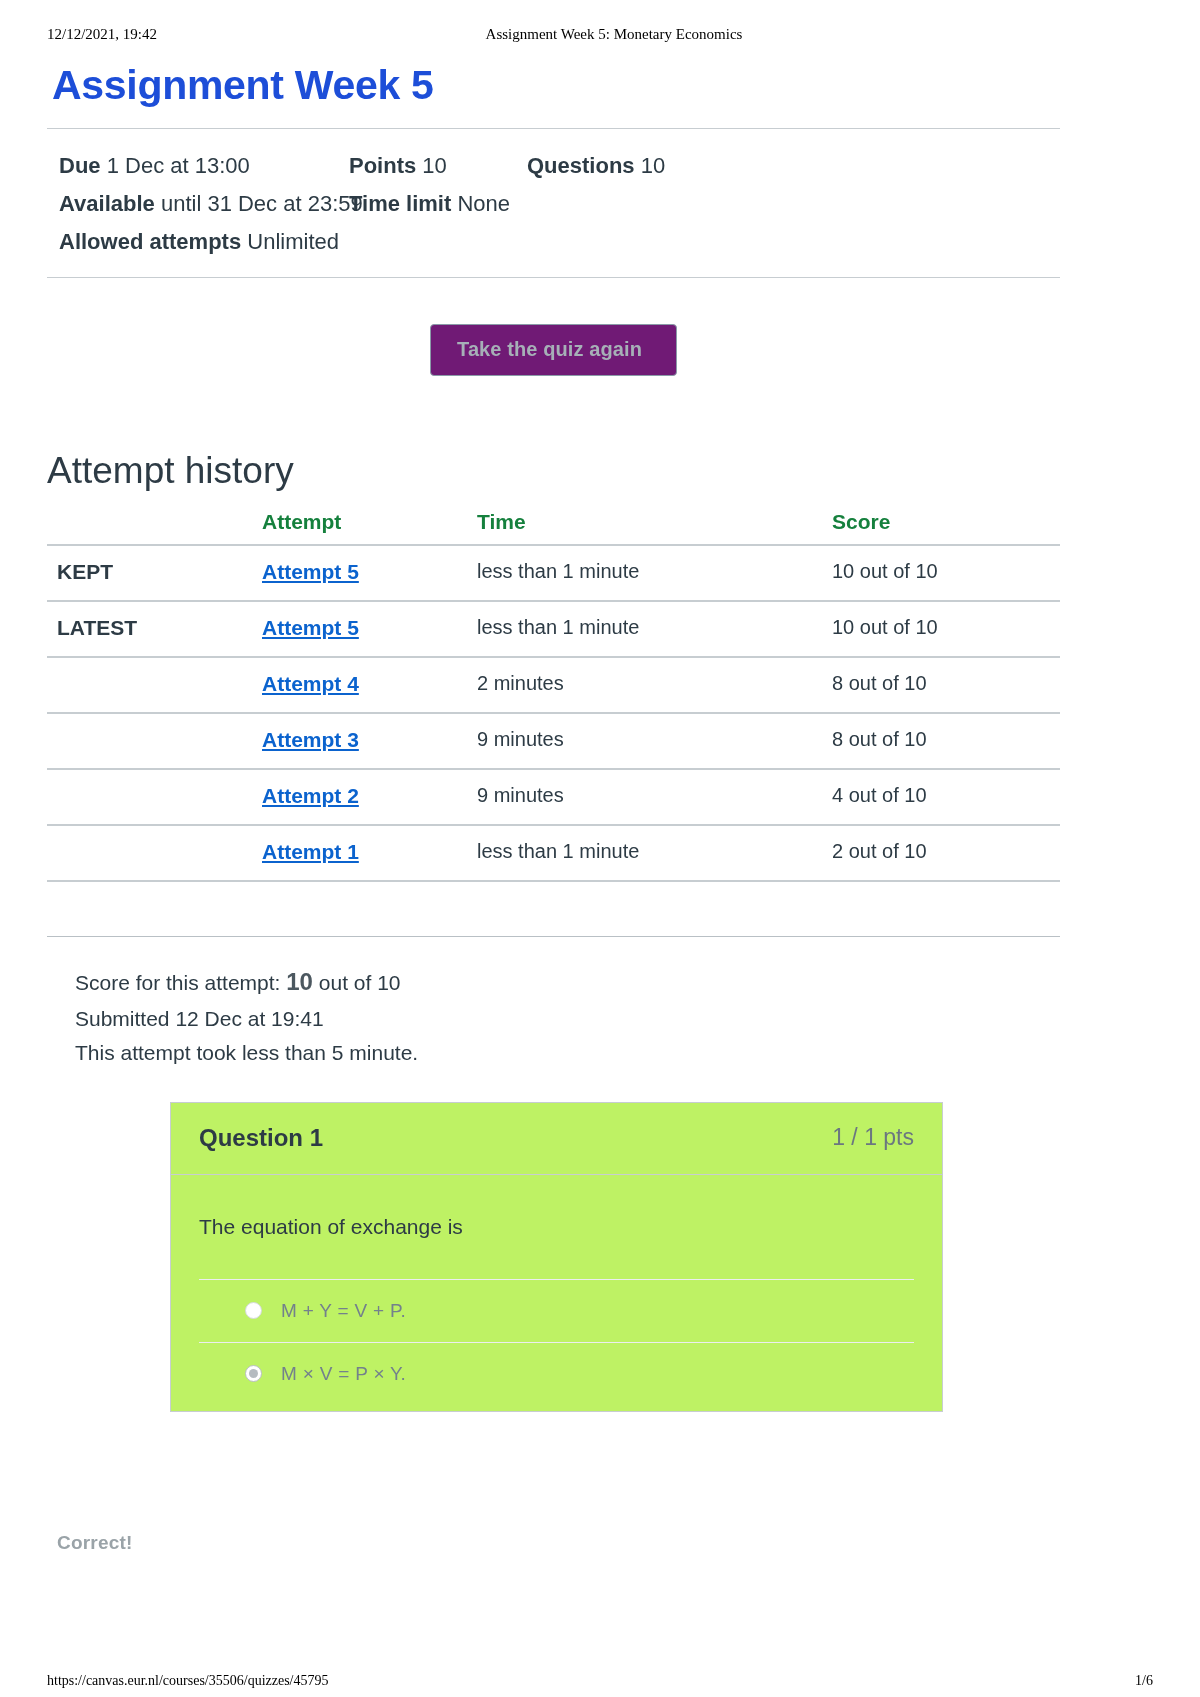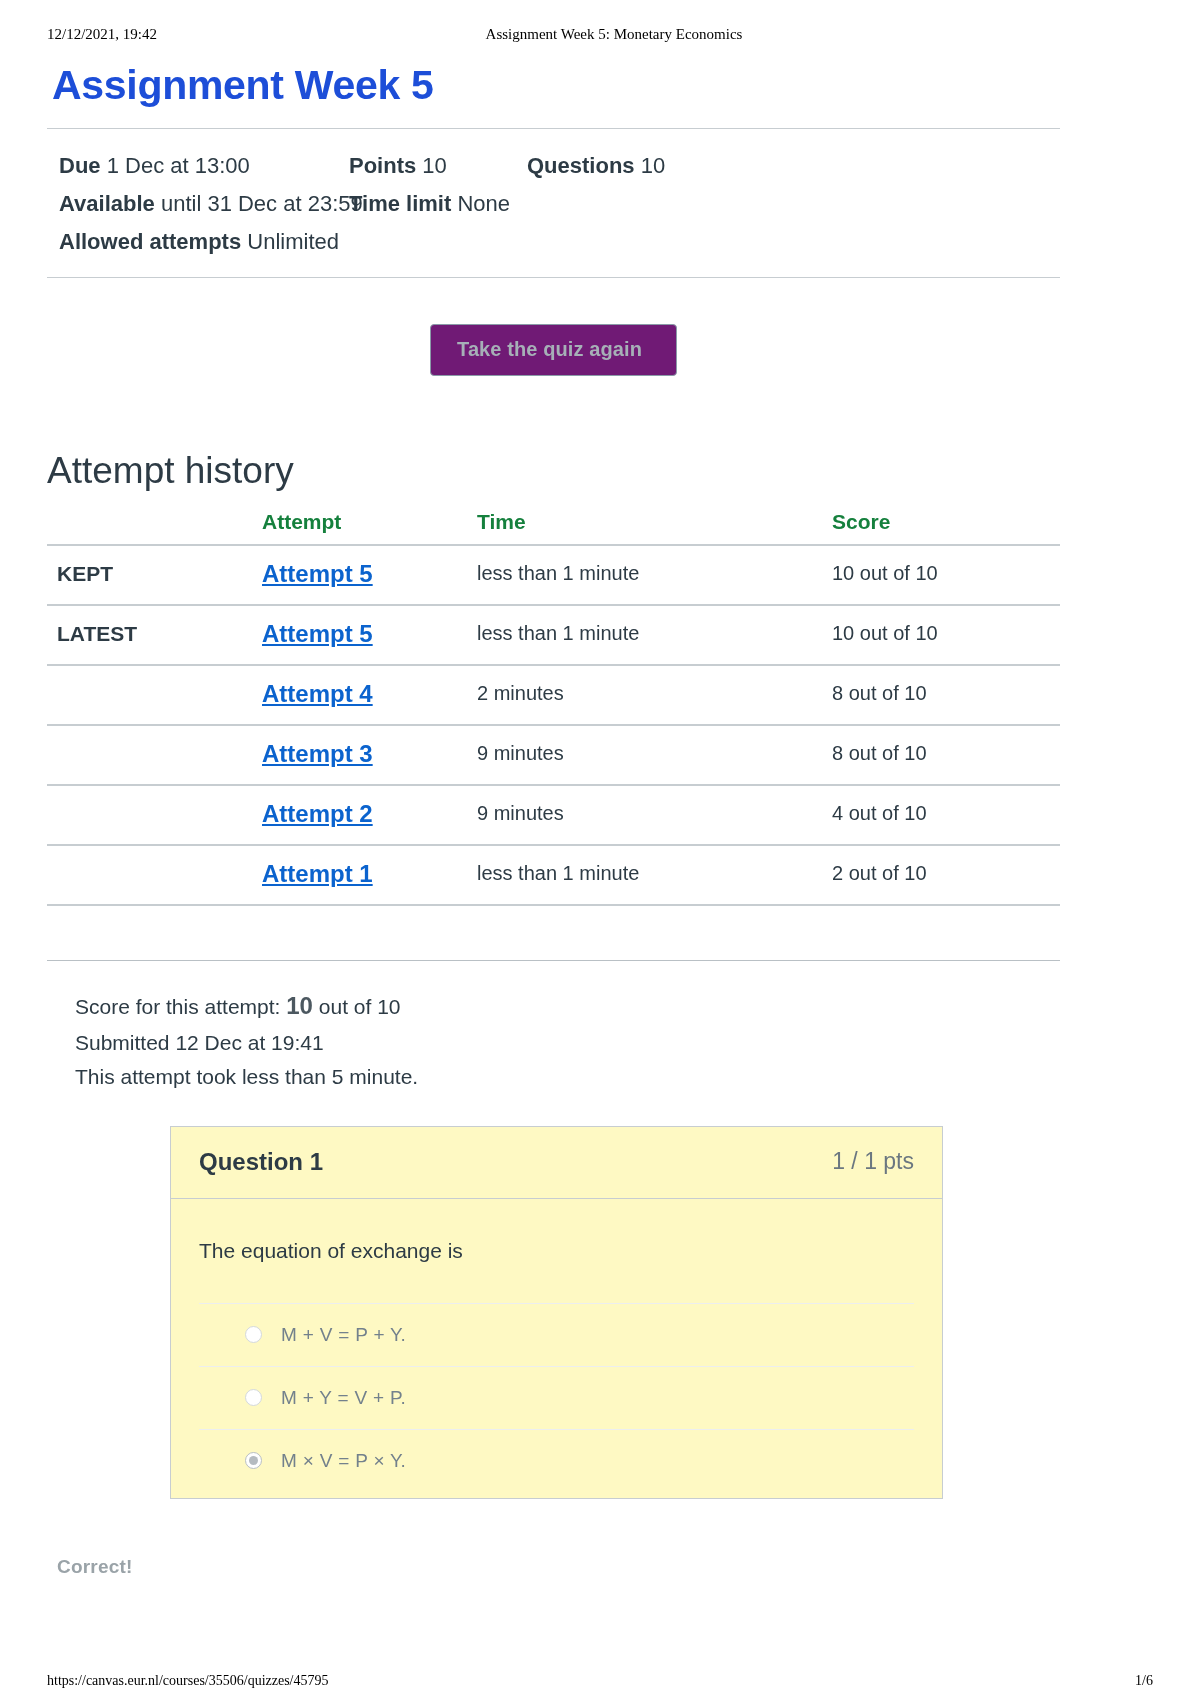--- a/index.html
+++ b/index.html
@@ -80,40 +80,40 @@
     border-top:2px solid #c7cdd1;
     color:#2d3b45; vertical-align:middle;
   }
   table.history tr.spacer td { padding:16px 0 14px 0; }
   .col-flag  { width:205px; font-weight:bold; font-size:21px; padding-left:10px !important; }
   .col-attempt { width:215px; }
   .col-time  { width:355px; }
   .col-score { width:auto; }
   th.col-flag { padding-left:10px; }
   a.attempt-link {
-    color:#0b63ce; text-decoration:underline; font-weight:bold; font-size:24px;
+    color:#0b63ce; text-decoration:underline; font-weight:bold; font-size:21px;
   }
 
   
   .attempt-summary {
     padding:26px 0 0 28px;
     font-size:21px; line-height:1.62; color:#2d3b45;
   }
   .attempt-summary .big { font-weight:bold; font-size:24px; color:#4c5860; }
 
   
   .qwrap { position:relative; margin-top:32px; }
   .correct-flag {
     position:absolute; left:10px; top:430px;
     font-size:19px; font-weight:bold; color:#9aa3a8;
     letter-spacing:0.2px;
   }
   .qbox {
     margin-left:123px; width:773px;
-    border:1px solid #c7cdd1; background:#fef9c3;
+    border:1px solid #c7cdd1; background:#bef264;
     box-sizing:border-box;
   }
   .qhead {
     display:flex; align-items:center; justify-content:space-between;
     padding:21px 28px 22px 28px;
     border-bottom:1px solid #c7cdd1;
   }
   .qhead .qname { font-size:24px; font-weight:bold; color:#2d3b45; }
   .qhead .qpts { font-size:23px; color:#6b7780; font-weight:normal; }
   .qbody { padding:40px 28px 0 28px; }
@@ -243,24 +243,20 @@
 
     <div class="qbox">
       <div class="qhead">
         <span class="qname">Question 1</span>
         <span class="qpts">1 / 1 pts</span>
       </div>
       <div class="qbody">
         <div class="qtext">The equation of exchange is</div>
 
         <div class="answers">
-          <div class="answer">
-            <span class="radio"></span>
-            <span class="atext">M + V = P + Y.</span>
-          </div>
           <div class="answer">
             <span class="radio"></span>
             <span class="atext">M + Y = V + P.</span>
           </div>
           <div class="answer">
             <span class="radio sel"></span>
             <span class="atext">M × V = P × Y.</span>
           </div>
         </div>
       </div>

